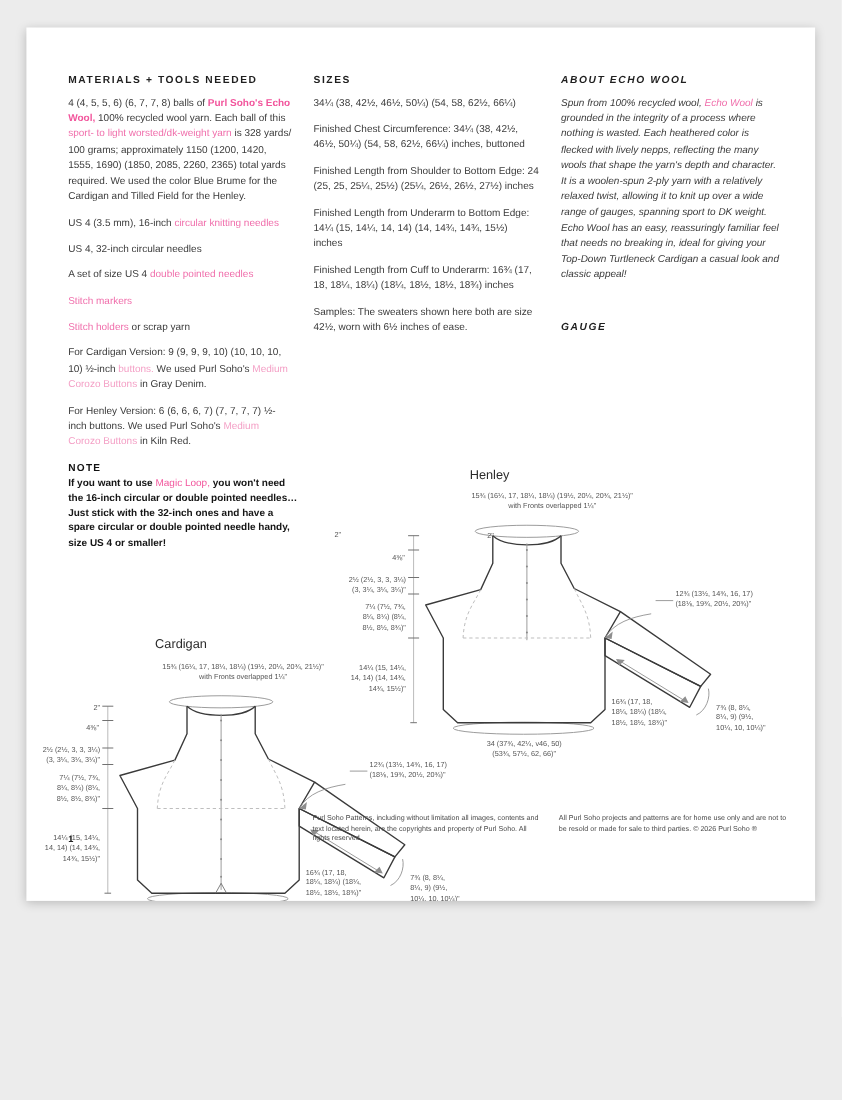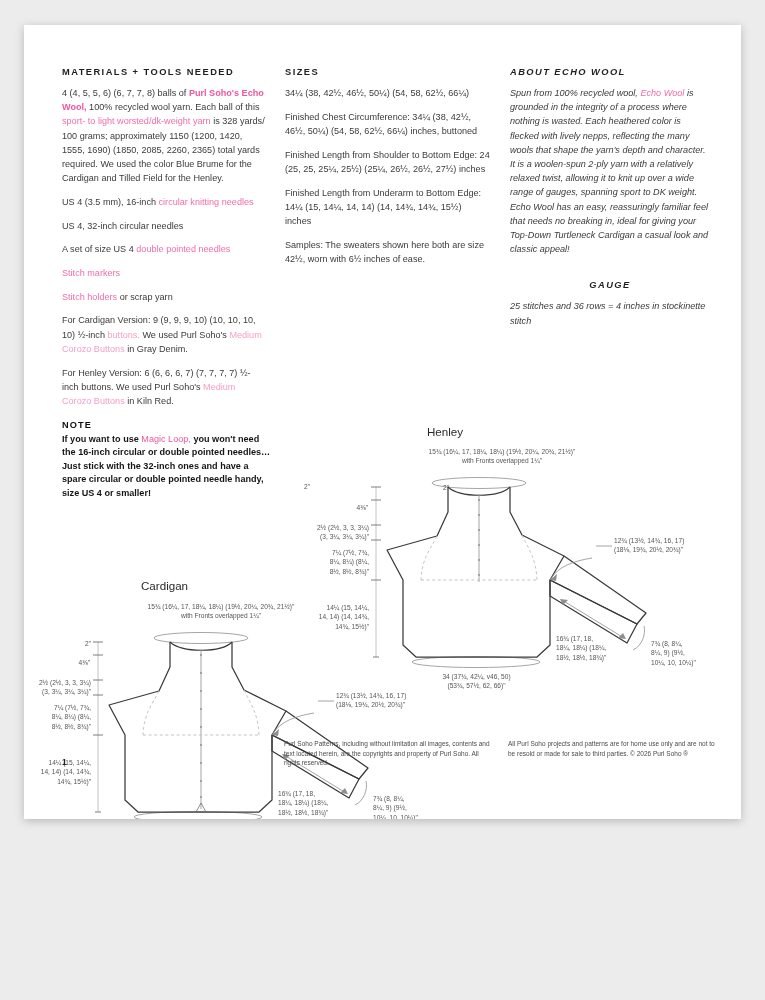--- a/index.html
+++ b/index.html
@@ -30,21 +30,21 @@
   .col.right { width: 200px; font-style: italic; }
 
   h2.sec {
     font-size: 9.3px;
     letter-spacing: 1.45px;
     font-weight: 700;
     color: #1f1f1f;
     margin-bottom: 9px;
     white-space: nowrap;
   }
-  h2.sec.gap { margin-top: 24px; text-align: center; }
+  h2.sec.gap { margin-top: 36px; }
 
   p.body {
     font-size: 9.1px;
     line-height: 14.2px;
     color: #3b3b3b;
     margin-bottom: 9.5px;
   }
   p.body:last-child { margin-bottom: 0; }
   .pink { color: #f06eab; }
   .pink-b { color: #f2559c; font-weight: 700; }
@@ -130,28 +130,28 @@
       <p class="body"><span>For Cardigan Version: 9 (9, 9, 9, 10) (10, 10, 10, 10) ½-inch </span><span class="pinkl">buttons.</span><span> We used Purl Soho's </span><span class="pinkl">Medium Corozo Buttons</span><span> in Gray Denim.</span></p>
       <p class="body"><span>For Henley Version: 6 (6, 6, 6, 7) (7, 7, 7, 7) ½-inch buttons. We used Purl Soho's </span><span class="pinkl">Medium Corozo Buttons</span><span> in Kiln Red.</span></p>
     </div>
 
     <div class="col mid">
       <h2 class="sec">SIZES</h2>
       <p class="body">34¼ (38, 42½, 46½, 50¼) (54, 58, 62½, 66¼)</p>
       <p class="body">Finished Chest Circumference: 34¼ (38, 42½, 46½, 50¼) (54, 58, 62½, 66¼) inches, buttoned</p>
       <p class="body">Finished Length from Shoulder to Bottom Edge: 24 (25, 25, 25¼, 25½) (25¼, 26½, 26½, 27½) inches</p>
       <p class="body">Finished Length from Underarm to Bottom Edge: 14¼ (15, 14¼, 14, 14) (14, 14¾, 14¾, 15½) inches</p>
+      <p class="body">Finished Length from Cuff to Underarm: 16¾ (17, 18, 18¼, 18¼) (18¼, 18½, 18½, 18¾) inches</p>
       <p class="body">Samples: The sweaters shown here both are size 42½, worn with 6½ inches of ease.</p>
     </div>
 
     <div class="col right">
       <h2 class="sec">ABOUT ECHO WOOL</h2>
       <p class="body"><span>Spun from 100% recycled wool, </span><span class="pink">Echo Wool</span><span> is grounded in the integrity of a process where nothing is wasted. Each heathered color is flecked with lively nepps, reflecting the many wools that shape the yarn's depth and character. It is a woolen-spun 2-ply yarn with a relatively relaxed twist, allowing it to knit up over a wide range of gauges, spanning sport to DK weight. Echo Wool has an easy, reassuringly familiar feel that needs no breaking in, ideal for giving your Top-Down Turtleneck Cardigan a casual look and classic appeal!</span></p>
       <h2 class="sec gap">GAUGE</h2>
-      <p class="body">25 stitches and 36 rows = 4 inches in stockinette stitch</p>
     </div>
   </div>
 
   <div class="note">
     <h3>NOTE</h3>
     <p><span>If you want to use </span><span class="ml">Magic Loop,</span><span> you won't need the 16-inch circular or double pointed needles… Just stick with the 32-inch ones and have a spare circular or double pointed needle handy, size US 4 or smaller!</span></p>
   </div>
 
   <div class="schem" style="left:300px; top:375px; width:420px; height:280px;">
 

